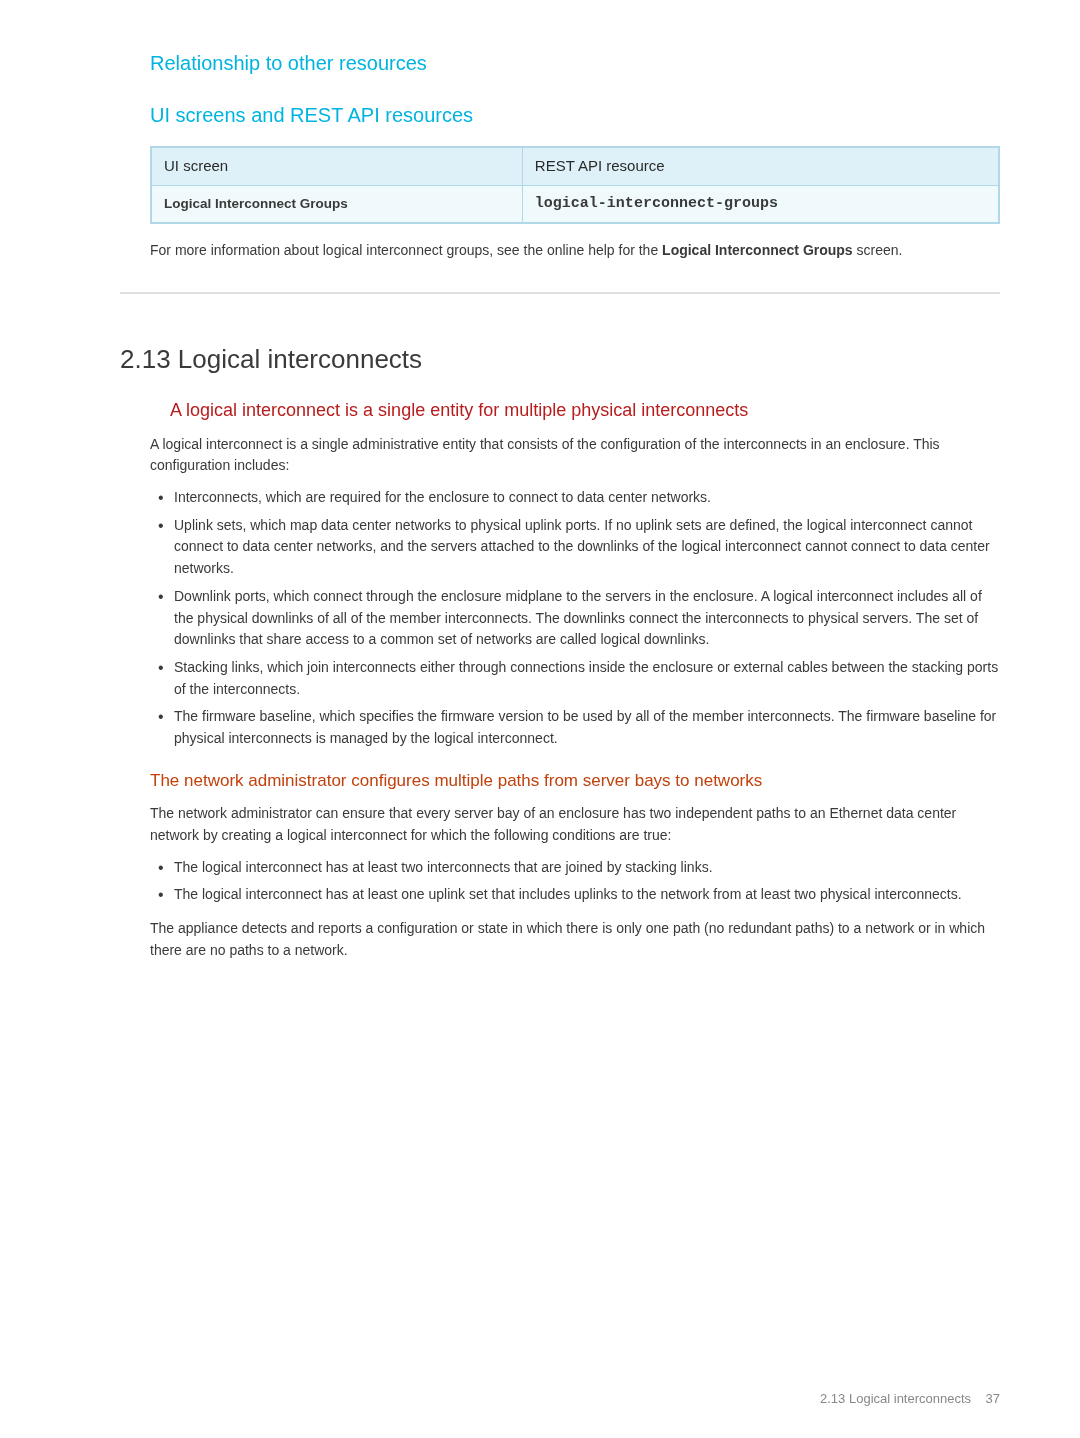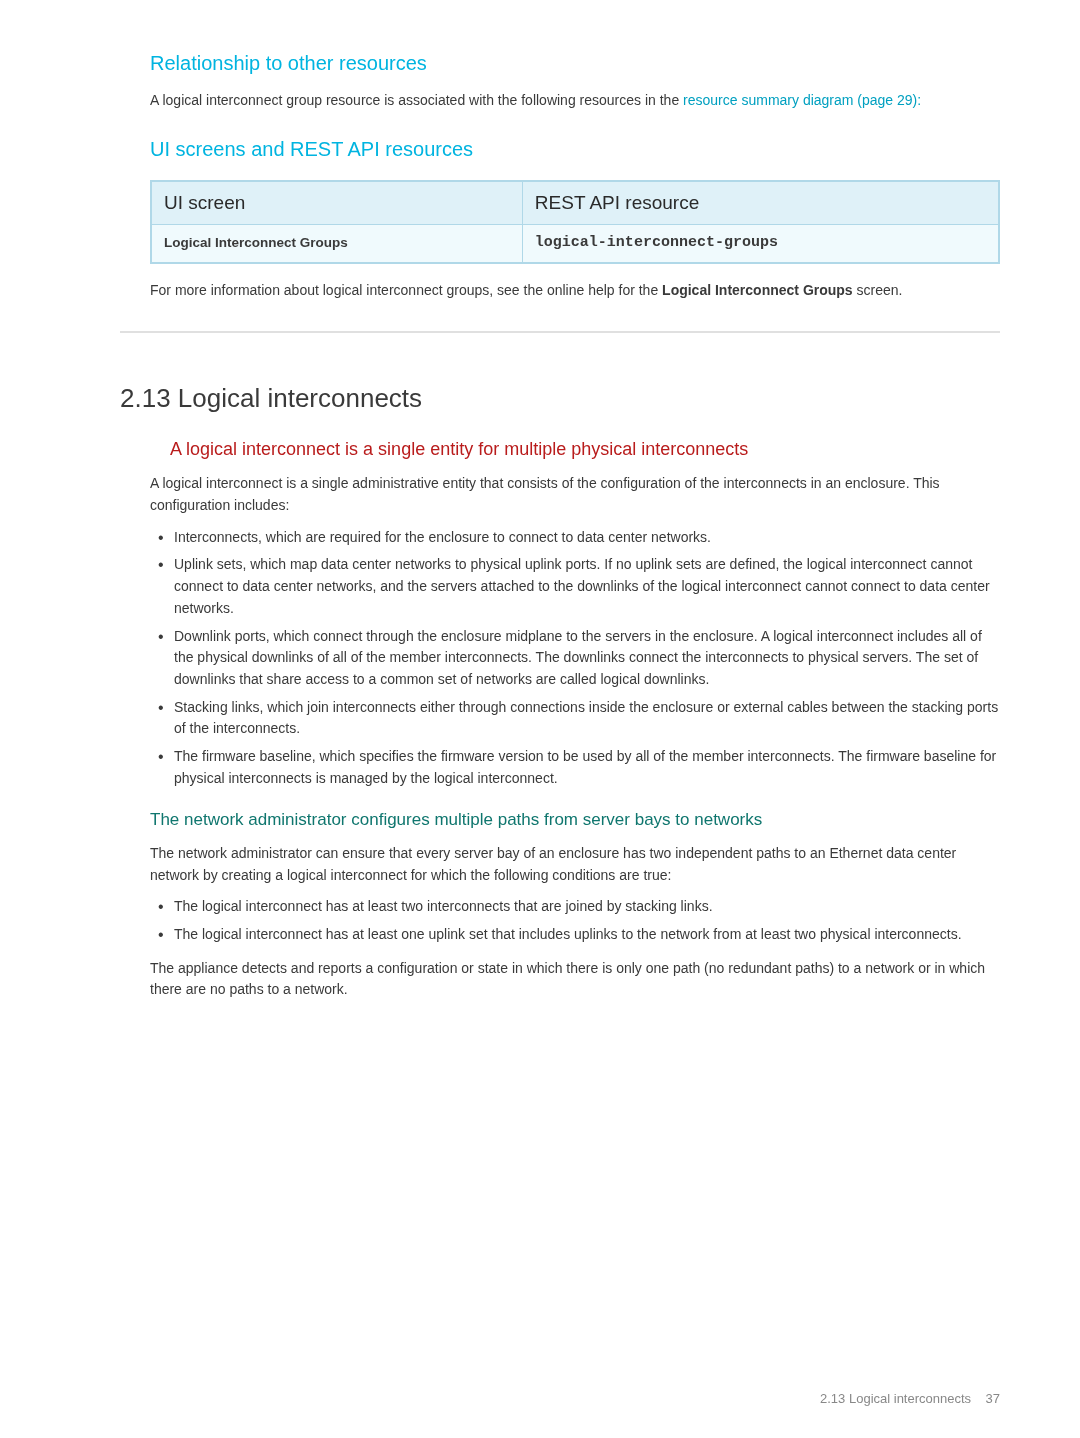--- a/index.html
+++ b/index.html
@@ -45,21 +45,21 @@
     .sub-heading {
       color: #b91c1c;
       font-size: 18px;
       font-weight: normal;
       margin-bottom: 10px;
       margin-top: 18px;
       margin-left: 20px;
     }
 
     .sub-heading-dark {
-      color: #0f766e;
+      color: #c2410c;
       font-size: 17px;
       font-weight: normal;
       margin-bottom: 10px;
       margin-top: 18px;
     }
 
     p {
       margin-bottom: 10px;
       line-height: 1.55;
     }
@@ -101,21 +101,21 @@
     table {
       width: 100%;
       border-collapse: collapse;
     }
 
     table th {
       background: #dff1f8;
       border: 1px solid #b0d8e8;
       padding: 7px 12px;
       font-weight: normal;
-      font-size: 19px;
+      font-size: 15px;
       text-align: left;
       color: #2a2a2a;
       margin-top: 19px;
     }
 
     table td {
       border: 1px solid #b0d8e8;
       padding: 7px 12px;
       font-size: 13.5px;
       vertical-align: middle;
@@ -155,23 +155,20 @@
     }
   </style>
 </head>
 <body>
 
 <div class="page">
 
   <div class="indent-section">
     <h2 class="section-heading">Relationship to other resources</h2>
 
-    <p>
-      <span>A logical interconnect group resource is associated with the following resources in the </span><a class="link">resource summary diagram (page 29):</a>
-    </p>
 
 
 
     <h2 class="section-heading" style="margin-top:22px;">UI screens and REST API resources</h2>
 
     <div class="table-container">
       <table>
         <thead>
           <tr>
             <th>UI screen</th>

